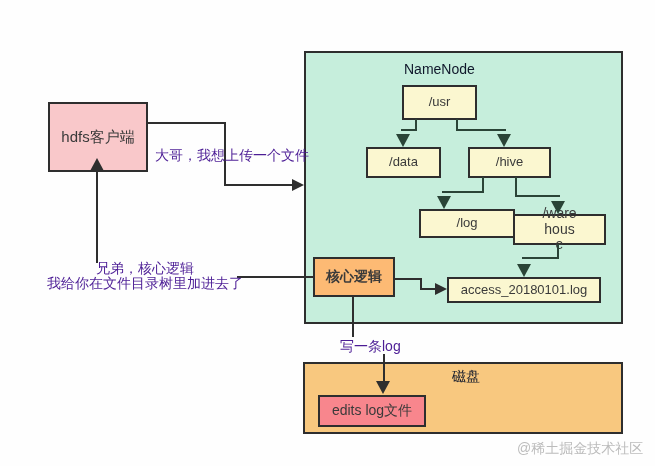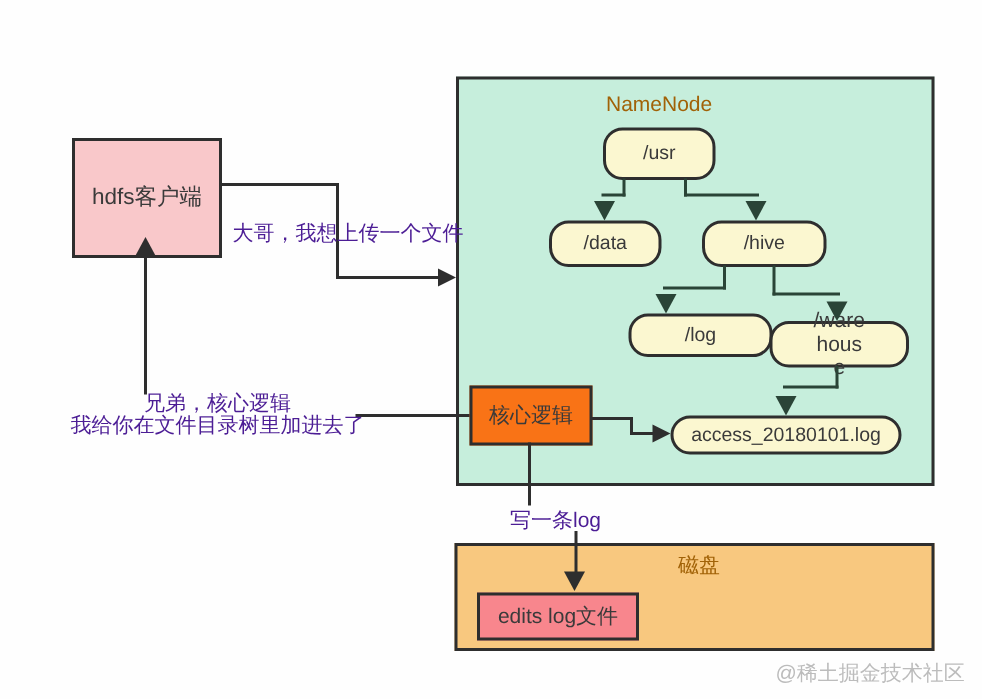--- a/index.html
+++ b/index.html
@@ -5,31 +5,31 @@
   html,body{margin:0;padding:0;background:#ffffff;}
   #canvas{
     position:relative;width:655px;height:466px;background:#fefefe;overflow:hidden;
     font-family:"Liberation Sans","DejaVu Sans",sans-serif;color:#3a3a3a;
   }
   .box{
     position:absolute;box-sizing:border-box;border:2px solid #2e2e2e;
     display:flex;align-items:center;justify-content:center;text-align:center;
     font-size:13px;color:#3a3a3a;line-height:1.1;
   }
-  .yellow{background:#fbf7d0;border-radius:13px;}
+  .yellow{background:#fbf7d0;}
   .pink{background:#f9c8ca;}
-  .purple{background:#f97316;}
+  .purple{background:#fdba74;font-weight:bold;}
   .salmon{background:#f8868d;}
   .panel{
     position:absolute;box-sizing:border-box;border:2px solid #2e2e2e;
   }
   .mint{background:#c6eedc;}
   .orange{background:#f8c87f;}
   .panel-title{
-    position:absolute;font-size:14px;color:#a16207;white-space:nowrap;
+    position:absolute;font-size:14px;color:#0f172a;white-space:nowrap;
   }
   .hline{position:absolute;height:2px;background:#2e2e2e;}
   .vline{position:absolute;width:2px;background:#2e2e2e;}
   .tree{background:#2a4437;}
   .arr-d{position:absolute;width:0;height:0;border-left:7px solid transparent;border-right:7px solid transparent;border-top:13px solid #2a4437;}
   .arr-d.dark{border-top-color:#2e2e2e;}
   .arr-r{position:absolute;width:0;height:0;border-top:6px solid transparent;border-bottom:6px solid transparent;border-left:12px solid #2e2e2e;}
   .arr-u{position:absolute;width:0;height:0;border-left:7px solid transparent;border-right:7px solid transparent;border-bottom:13px solid #2e2e2e;}
   .note{position:absolute;font-size:14px;color:#4c1d95;white-space:nowrap;}
   .wrap-break{word-break:break-all;}
@@ -39,21 +39,21 @@
 <body>
 
 <div id="canvas">
 
   <div class="panel mint" style="left:304px;top:51px;width:319px;height:273px;"></div>
   <div class="panel-title" style="left:404px;top:61px;">NameNode</div>
 
   <div class="panel orange" style="left:303px;top:362px;width:320px;height:72px;"></div>
   <div class="panel-title" style="left:452px;top:368px;">磁盘</div>
 
-  <div class="box pink" style="left:48px;top:92px;width:100px;height:80px;font-size:15px;">hdfs客户端</div>
+  <div class="box pink" style="left:48px;top:102px;width:100px;height:70px;font-size:15px;">hdfs客户端</div>
 
   <div class="hline" style="left:146px;top:122px;width:80px;"></div>
   <div class="vline" style="left:224px;top:122px;height:64px;"></div>
   <div class="hline" style="left:224px;top:184px;width:70px;"></div>
   <div class="arr-r" style="left:292px;top:179px;"></div>
 
   <div class="arr-u" style="left:90px;top:158px;"></div>
   <div class="vline" style="left:96px;top:170px;height:93px;"></div>
   <div class="hline" style="left:237px;top:276px;width:77px;"></div>
 

